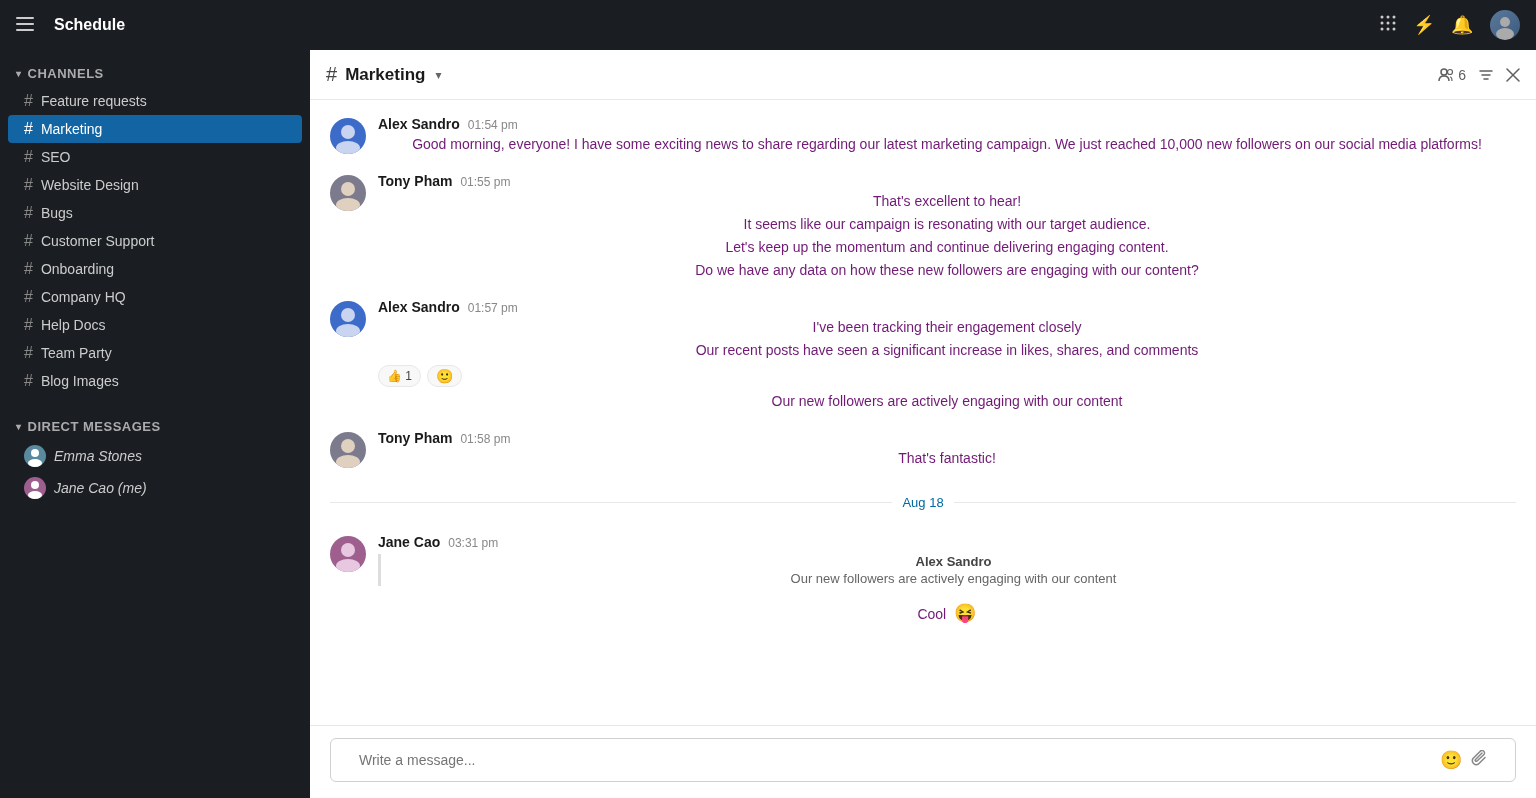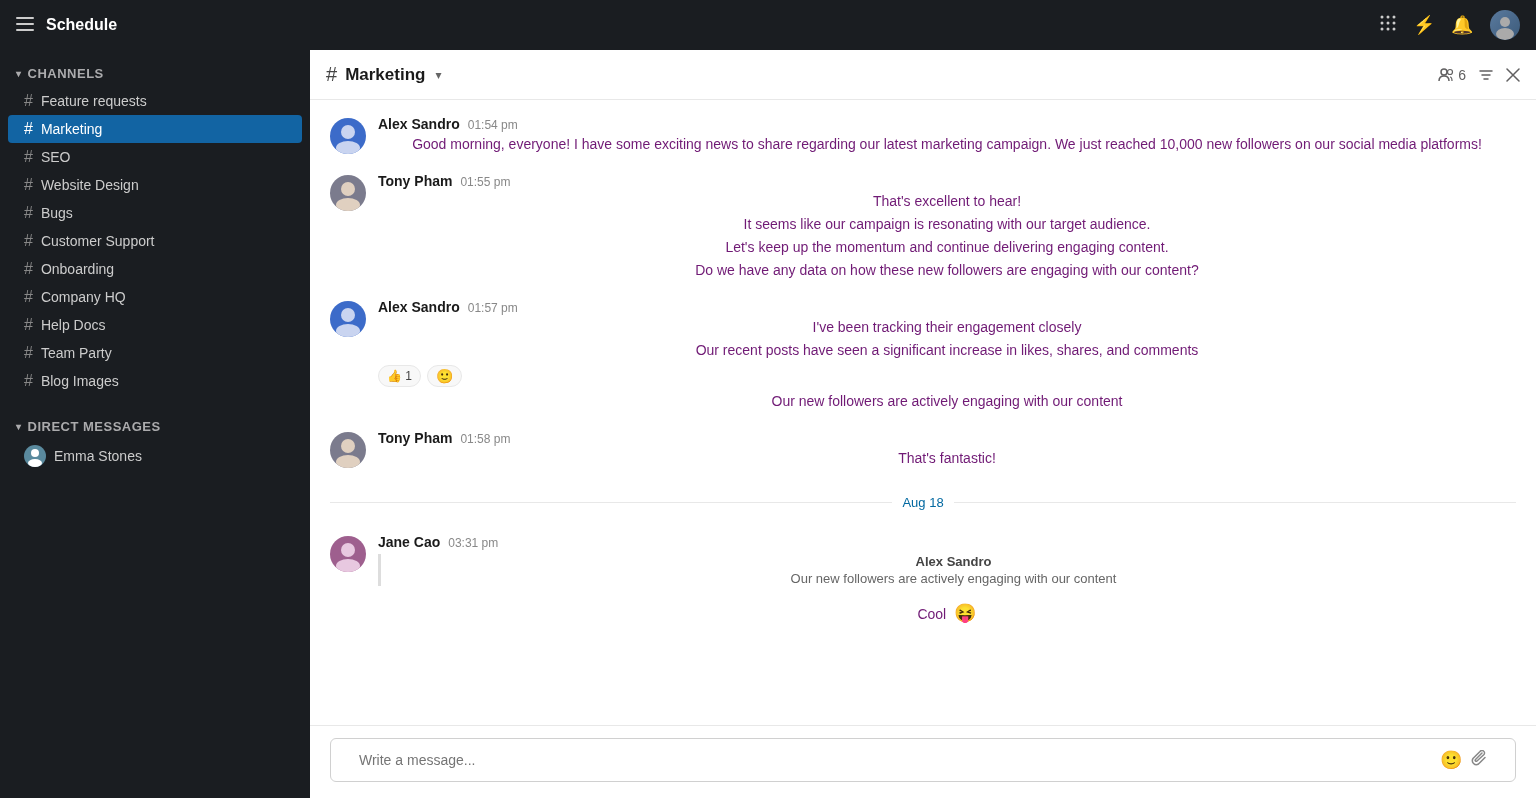--- a/index.html
+++ b/index.html
@@ -4,21 +4,21 @@
   <style>
     * { box-sizing: border-box; margin: 0; padding: 0; }
     body { font-family: -apple-system, BlinkMacSystemFont, 'Segoe UI', sans-serif; background: #fff; display: flex; height: 798px; overflow: hidden; font-size: 14px; color: #1a1a1a; }
 
     
     #topbar {
       position: fixed; top: 0; left: 0; right: 0; height: 50px;
       background: #1a1d21; display: flex; align-items: center;
       padding: 0 16px; z-index: 100; justify-content: space-between;
     }
-    #topbar-left { display: flex; align-items: center; gap: 12px; }
+    #topbar-left { display: flex; align-items: center; gap: 20px; }
     #topbar-title { color: #fff; font-size: 16px; font-weight: 600; }
     #topbar-menu-icon { color: #ccc; font-size: 18px; cursor: pointer; }
     #topbar-right { display: flex; align-items: center; gap: 16px; }
     .topbar-icon { color: #ccc; font-size: 18px; cursor: pointer; }
     #avatar-topbar { width: 30px; height: 30px; border-radius: 50%; background: #7b7b8d; display: flex; align-items: center; justify-content: center; color: #fff; font-size: 12px; cursor: pointer; overflow: hidden; }
 
     
     #sidebar {
       width: 310px; min-width: 310px; background: #1a1d21;
       height: 798px; overflow-y: auto; padding-top: 50px;
@@ -37,21 +37,21 @@
       border-radius: 4px; margin: 0 8px;
     }
     .sidebar-item.active { background: #1264a3; color: #fff; }
     .sidebar-item .hash { color: #888; font-size: 16px; font-weight: 300; }
     .sidebar-item.active .hash { color: #fff; }
     .sidebar-item-label { font-size: 14px; }
 
     .dm-item {
       display: flex; align-items: center; gap: 8px;
       padding: 5px 16px; color: #ccc; cursor: pointer;
-      border-radius: 4px; margin: 0 8px;
+      border-radius: 4px; margin: 0 8px; font-style: italic;
     }
     .dm-avatar { width: 22px; height: 22px; border-radius: 50%; background: #5a5a6e; display: flex; align-items: center; justify-content: center; color: #fff; font-size: 10px; flex-shrink: 0; }
     .dm-avatar.green { background: #2bac76; }
 
     
     #main {
       flex: 1; display: flex; flex-direction: column; height: 798px; padding-top: 50px;
       background: #fff;
     }
 
@@ -235,20 +235,29 @@
 
   <div class="dm-item">
     <div class="dm-avatar green" style="background: #5a8a9e;">
       <svg width="22" height="22" viewBox="0 0 22 22">
           <circle cx="11" cy="8" r="4" fill="#fff"></circle>
           <ellipse cx="11" cy="18" rx="7" ry="4" fill="#fff"></ellipse>
         </svg>
     </div>
     <span class="sidebar-item-label">Emma Stones</span>
   </div>
+  <div class="dm-item">
+    <div class="dm-avatar" style="background: #9e5f8e;">
+      <svg width="22" height="22" viewBox="0 0 22 22">
+          <circle cx="11" cy="8" r="4" fill="#fff"></circle>
+          <ellipse cx="11" cy="18" rx="7" ry="4" fill="#fff"></ellipse>
+        </svg>
+    </div>
+    <span class="sidebar-item-label">Jane Cao (me)</span>
+  </div>
 </div>
 
 <div id="main">
 
   <div id="channel-header">
     <div id="channel-header-left">
       <span id="channel-hash" style="color:#444; font-weight:300; font-size:20px;">#</span>
       <span id="channel-title">Marketing</span>
       <span id="channel-chevron" style="color:#666; font-size:12px; margin-left:2px;">▾</span>
     </div>

